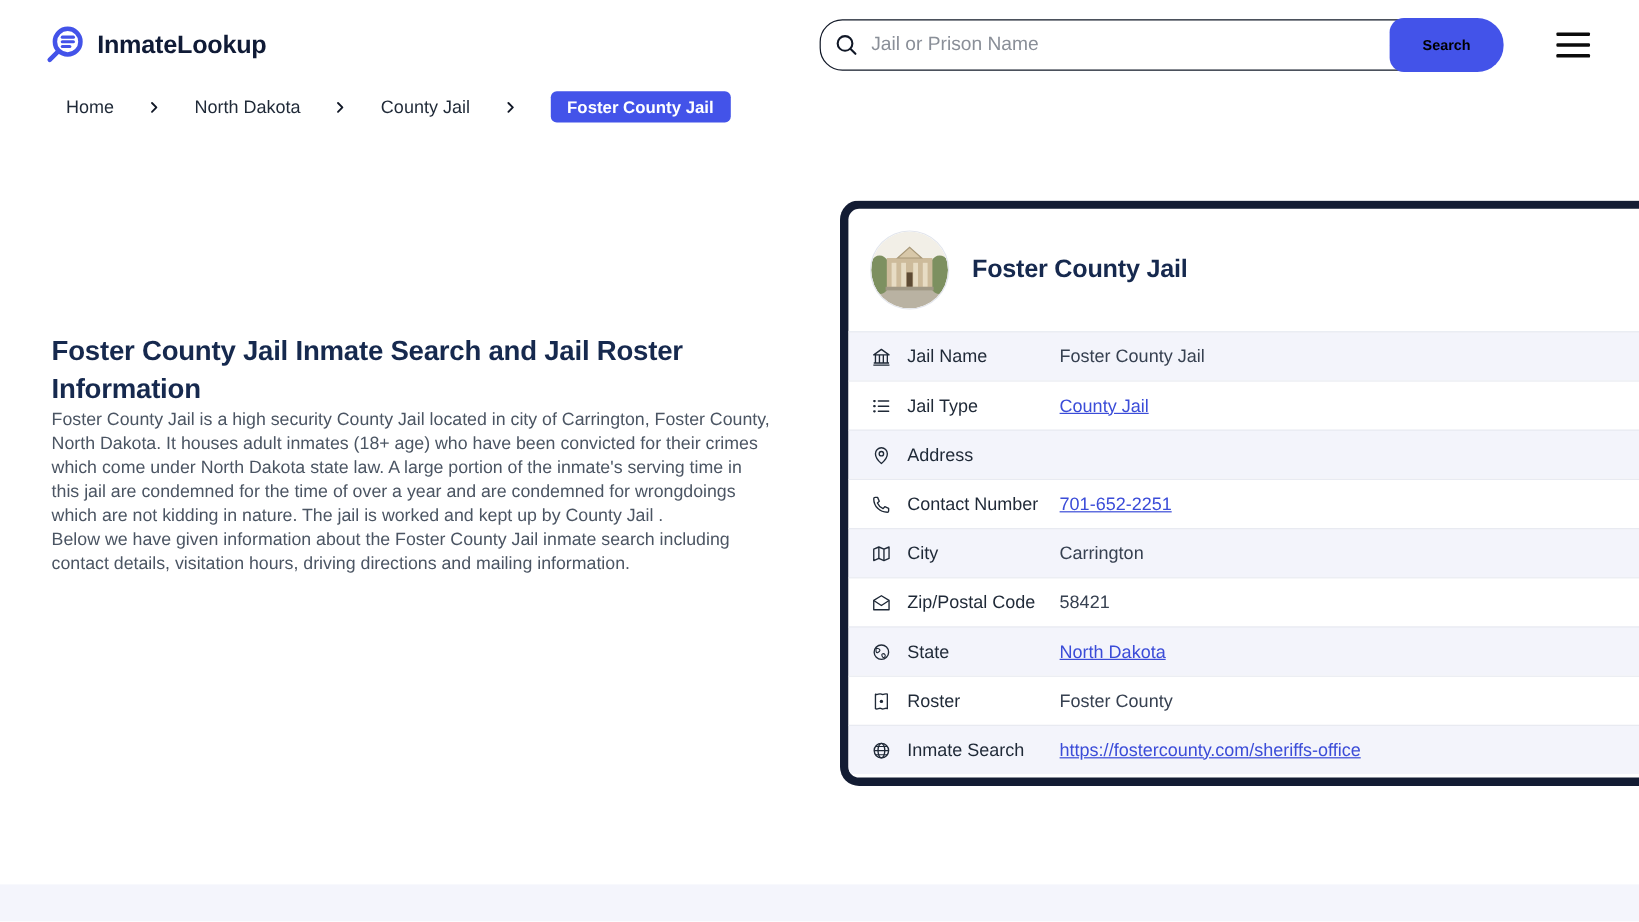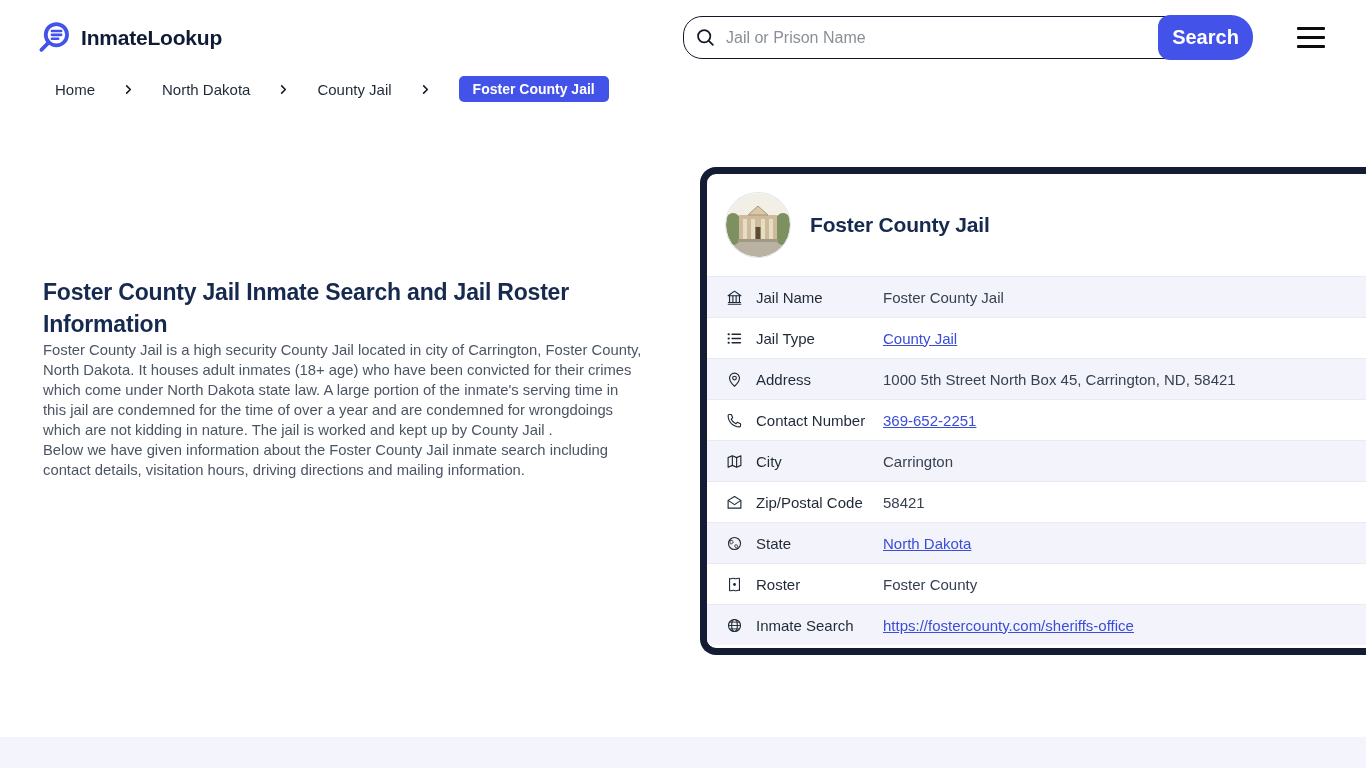--- a/index.html
+++ b/index.html
@@ -11,21 +11,21 @@
   .logo { position:absolute; left:36px; top:20px; display:flex; align-items:center; gap:9px; cursor:pointer; }
   .logo-text { font-size:21px; font-weight:600; color:#101b36; letter-spacing:-0.2px; }
 
   .search-wrap { position:absolute; left:683px; top:16px; width:568px; height:43px; }
   .search-input { width:100%; height:100%; border:1.6px solid #111827; border-radius:19px;
                   padding:0 110px 0 42px; font-size:16px; color:#111827; outline:none;
                   font-family:"Liberation Sans", sans-serif; background:#fff; }
   .search-input::placeholder { color:#8a8f98; }
   .search-icon { position:absolute; left:12px; top:11px; }
   .search-btn { position:absolute; right:-2px; top:-1px; height:45px; width:95px;
-                background:#4353e9; color:#ffffff; font-weight:700; font-size:20px;
+                background:#4353e9; color:#000000; font-weight:700; font-size:12px;
                 border:none; border-radius:12px 22px 22px 12px; cursor:pointer;
                 font-family:"Liberation Sans", sans-serif;margin-left:23px; }
 
   .hamburger { position:absolute; left:1297px; top:27px; width:28px; height:21px;
                display:flex; flex-direction:column; justify-content:space-between; cursor:pointer; }
   .hamburger .bar { height:3px; background:#0b0b0b; border-radius:1px; }
 
   
   .breadcrumb { position:absolute; left:55px; top:76px; display:flex; align-items:center; gap:28px; }
   .crumb { font-size:15px; color:#1f2937; cursor:pointer; }
@@ -190,31 +190,30 @@
       <div class="info-row alt">
         <span class="row-icon">
           <svg class="stroke-ico" width="17" height="17" viewBox="0 0 24 24">
               <g fill="none" stroke="#1f2937" stroke-width="1.6">
                 <path d="M12 21.5S5 15.7 5 10a7 7 0 1114 0c0 5.7-7 11.5-7 11.5z"></path>
                 <circle cx="12" cy="10" r="2.6"></circle>
               </g>
             </svg>
         </span>
         <span class="row-label">Address</span>
-        <span class="row-value">1000 5th Street North Box 45, Carrington, ND, 58421</span>
       </div>
 
       <div class="info-row">
         <span class="row-icon">
           <svg class="stroke-ico" width="17" height="17" viewBox="0 0 24 24">
               <path d="M4.5 3.5h3l2 4.5-2.2 2a13 13 0 006.7 6.7l2-2.2 4.5 2v3c0 .8-.7 1.5-1.5 1.5C10 21 3 14 3 5c0-.8.7-1.5 1.5-1.5z" fill="none" stroke="#1f2937" stroke-width="1.6" stroke-linejoin="round"></path>
             </svg>
         </span>
         <span class="row-label">Contact Number</span>
-        <a class="row-value">369-652-2251</a>
+        <a class="row-value">701-652-2251</a>
       </div>
 
       <div class="info-row alt">
         <span class="row-icon">
           <svg class="stroke-ico" width="17" height="17" viewBox="0 0 24 24">
               <g fill="none" stroke="#1f2937" stroke-width="1.6" stroke-linejoin="round">
                 <path d="M3 6.5l6-2.5 6 2.5 6-2.5v13.5l-6 2.5-6-2.5-6 2.5z"></path>
                 <path d="M9 4v14M15 6.5v14"></path>
               </g>
             </svg>

